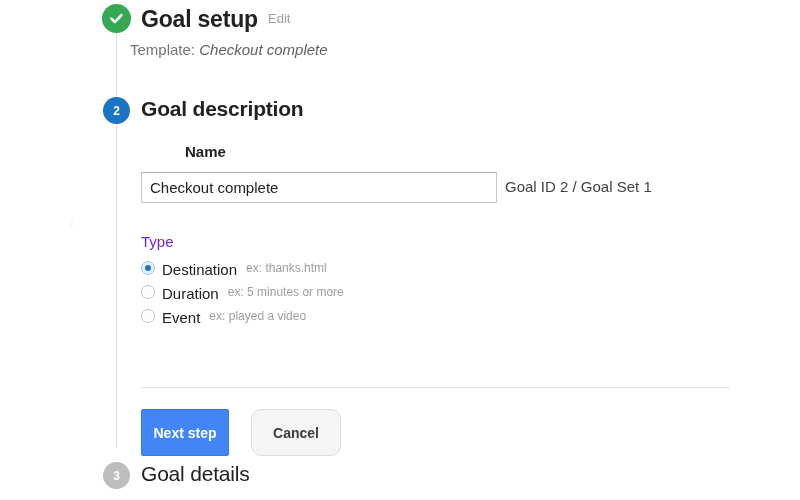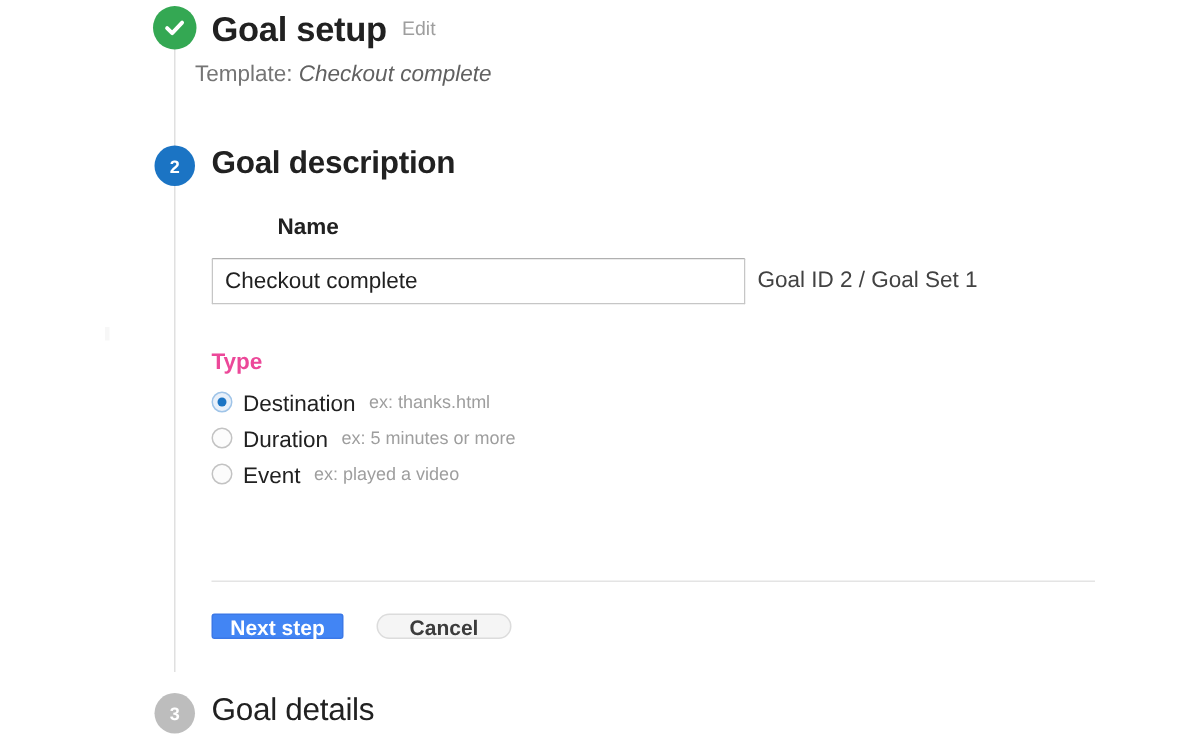--- a/index.html
+++ b/index.html
@@ -146,22 +146,22 @@
     font-size: 15px;
     color: #424242;
     white-space: nowrap;
   }
 
   .label-type {
     position: absolute;
     left: 141px;
     top: 233px;
     font-size: 15px;
-    font-weight: bold;
-    color: #ec4899;
+    font-weight: normal;
+    color: #6d28d9;
   }
 
   
   .radio-group {
     position: absolute;
     left: 141px;
     top: 261px;
     width: 480px;
   }
   .radio-row {
@@ -212,21 +212,21 @@
     position: absolute;
     left: 141px;
     top: 387px;
     width: 589px;
     height: 1px;
     background: #e4e4e4;
   }
   .btn {
     position: absolute;
     box-sizing: border-box;
-    height: 17px;
+    height: 47px;
     border-radius: 2px;
     font-family: "Liberation Sans", sans-serif;
     font-size: 14px;
     font-weight: bold;
     display: flex;
     align-items: center;
     justify-content: center;
     cursor: pointer;
     border: 1px solid transparent;
   }

